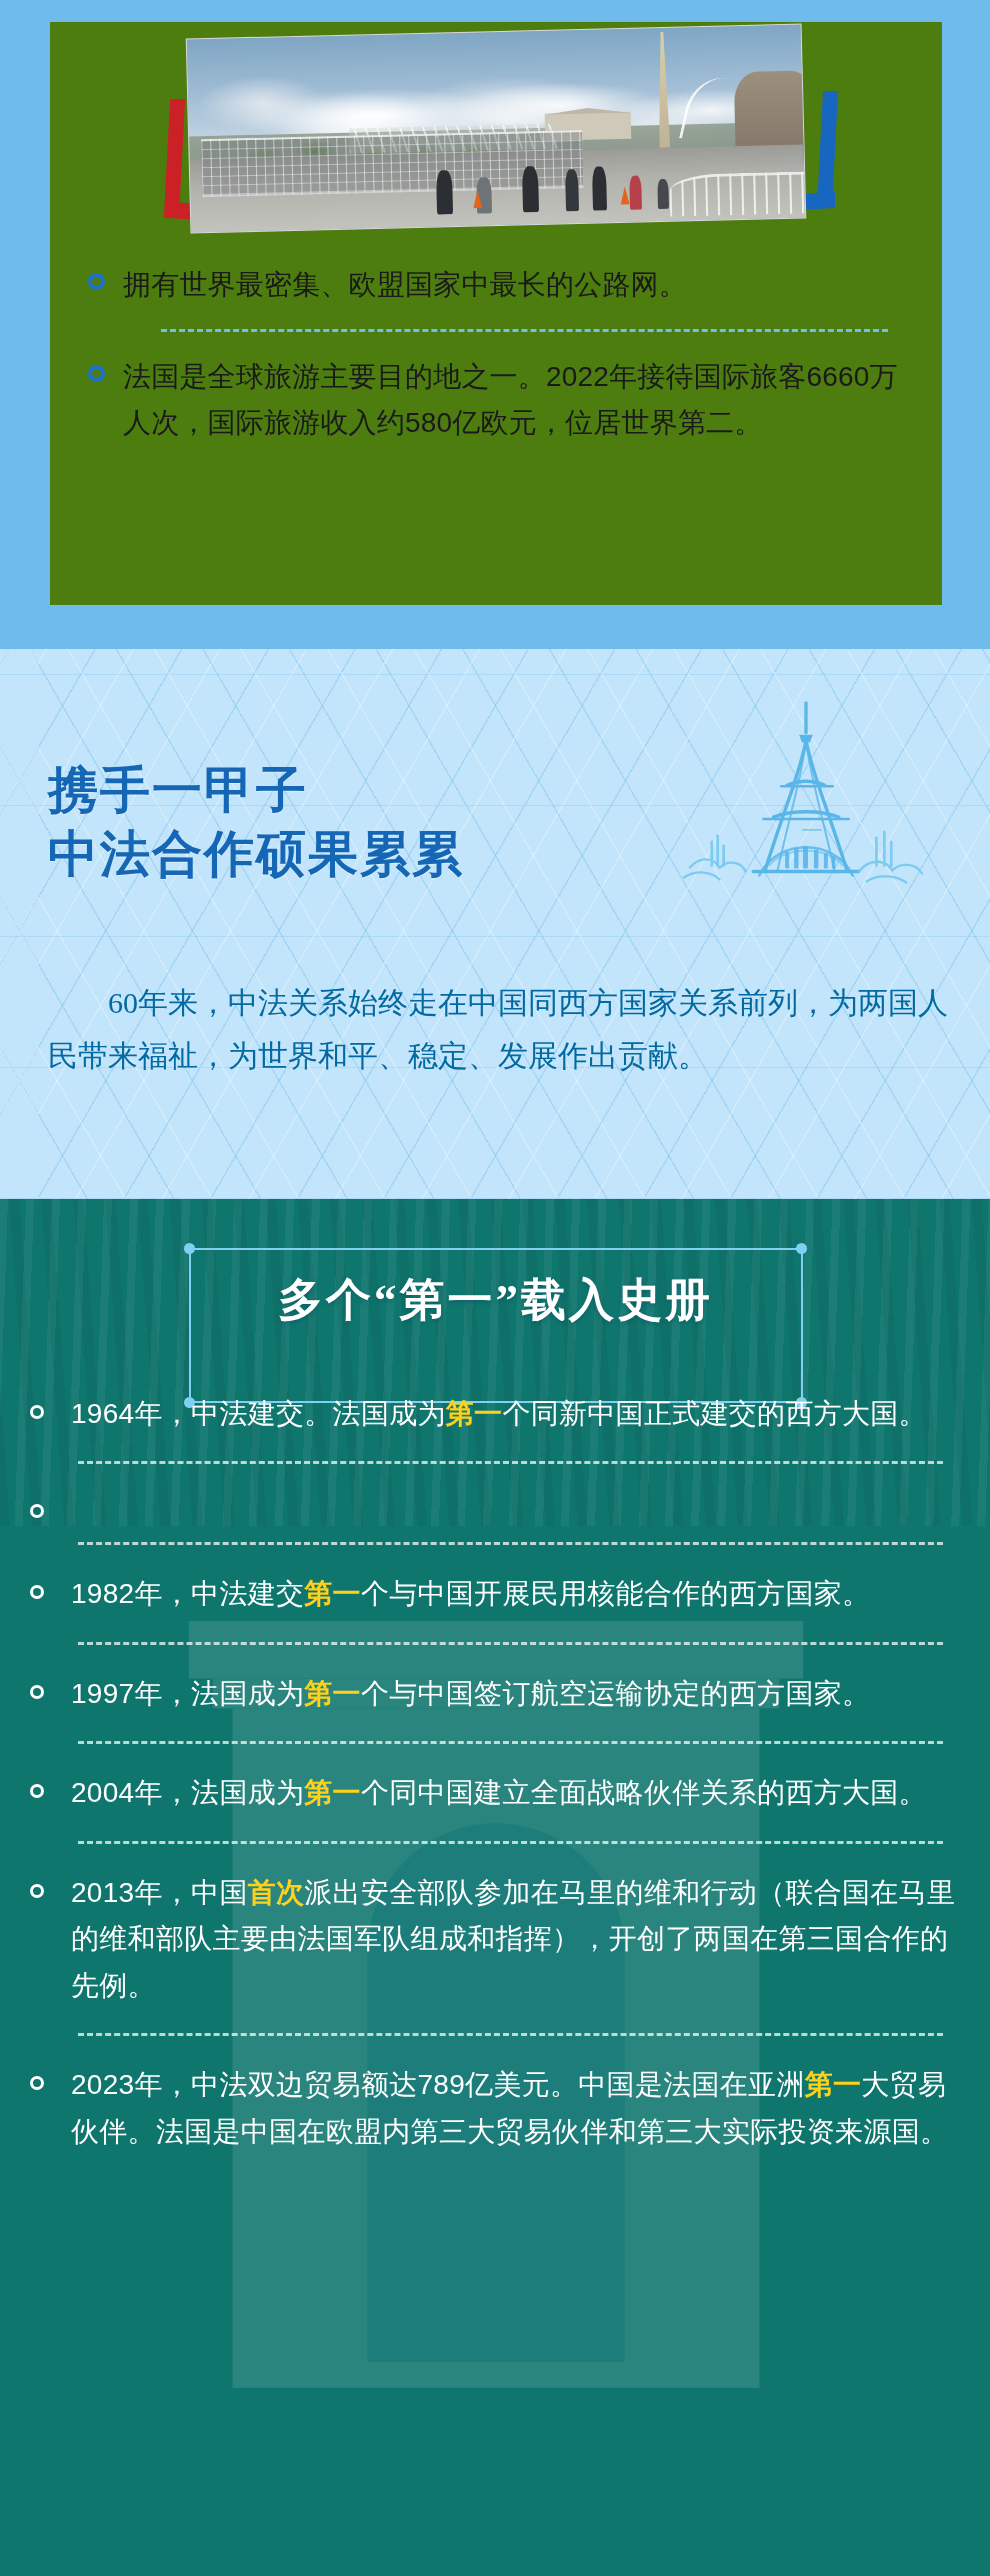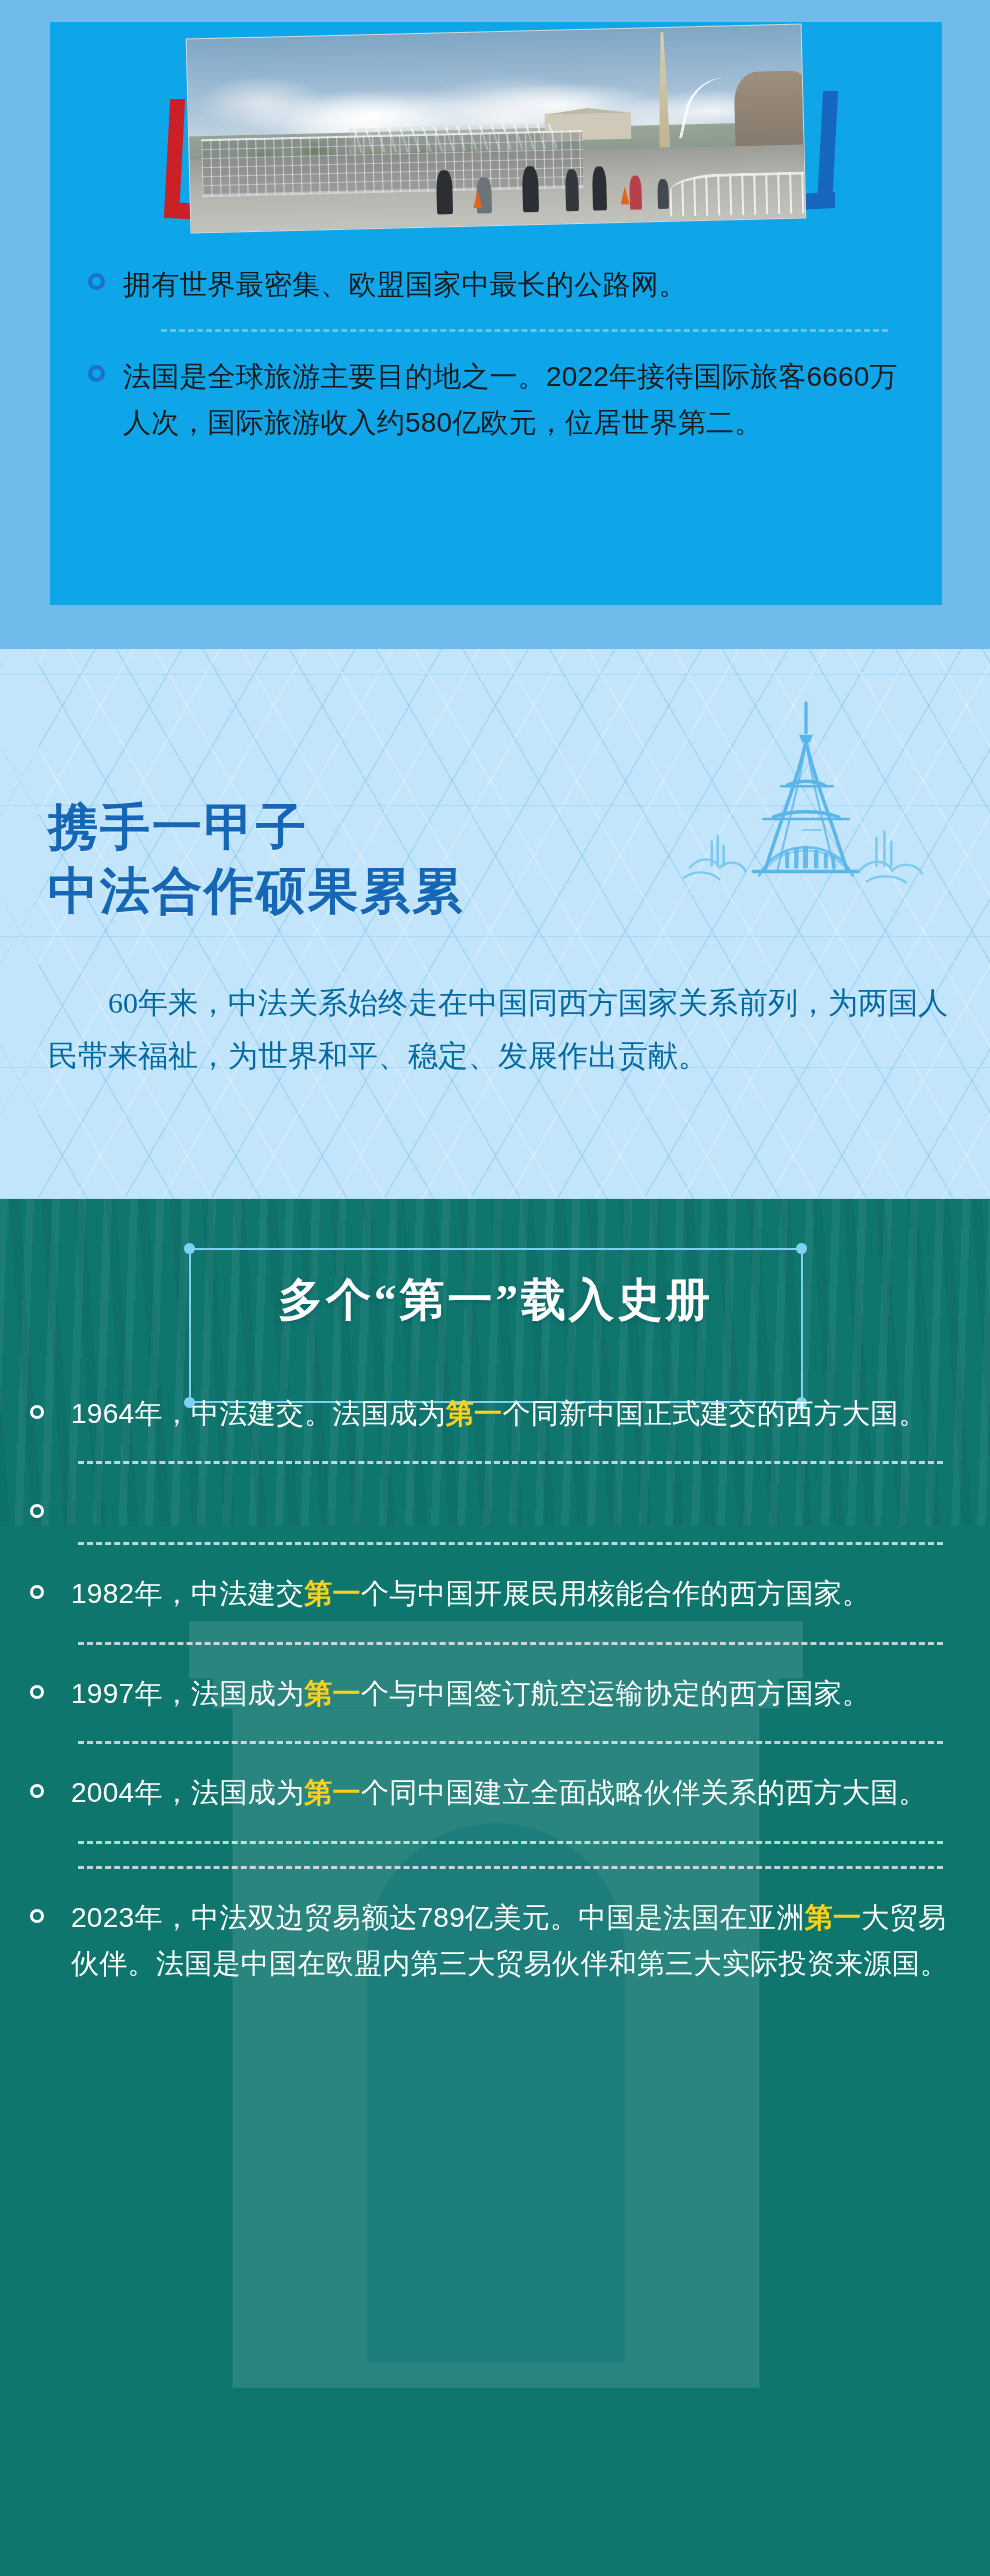--- a/index.html
+++ b/index.html
@@ -21,21 +21,21 @@
     width: 991px;
     height: 649px;
     background: #6fbcec;
   }
   .photo-card {
     position: absolute;
     left: 50px;
     top: 22px;
     width: 892px;
     height: 583px;
-    background: #0ea5e9;
+    background: #4d7c0f;
   }
 
   .photo-wrap {
     position: absolute;
     left: 0px;
     top: 0px;
     width: 892px;
     height: 228px;
     overflow: hidden;
   }
@@ -241,21 +241,20 @@
   .hero-title {
     position: absolute;
     left: 48px; top: 109px;
     font-size: 50px;
     line-height: 1.28;
     font-weight: 700;
     color: #1566b4;
     letter-spacing: 2px;
     white-space: pre-line;
     text-shadow: 0 1px 0 rgba(255,255,255,.35);
-    margin-top: 37px;
   }
   .tower {
     position: absolute;
     right: 61px; top: 42px;
     width: 248px; height: 248px;
     opacity: .95;
   }
   .hero-para {
     position: absolute;
     left: 48px; right: 42px; top: 327px;
@@ -503,20 +502,24 @@
       <div class="li-row">
         <span class="li-ring"></span>
         <span class="li-text"><span>1997年，法国成为</span><span class="hi">第一</span><span>个与中国签订航空运输协定的西方国家。</span></span>
       </div>
       <div class="li-div"></div>
       <div class="li-row">
         <span class="li-ring"></span>
         <span class="li-text"><span>2004年，法国成为</span><span class="hi">第一</span><span>个同中国建立全面战略伙伴关系的西方大国。</span></span>
       </div>
       <div class="li-div"></div>
+      <div class="li-row">
+        <span class="li-ring"></span>
+        <span class="li-text"><span>2013年，中国</span><span class="hi">首次</span><span>派出安全部队参加在马里的维和行动（联合国在马里的维和部队主要由法国军队组成和指挥），开创了两国在第三国合作的先例。</span></span>
+      </div>
       <div class="li-div"></div>
       <div class="li-row">
         <span class="li-ring"></span>
         <span class="li-text"><span>2023年，中法双边贸易额达789亿美元。中国是法国在亚洲</span><span class="hi">第一</span><span>大贸易伙伴。法国是中国在欧盟内第三大贸易伙伴和第三大实际投资来源国。</span></span>
       </div>
     </div>
 </div>
 
 
 </body></html>

